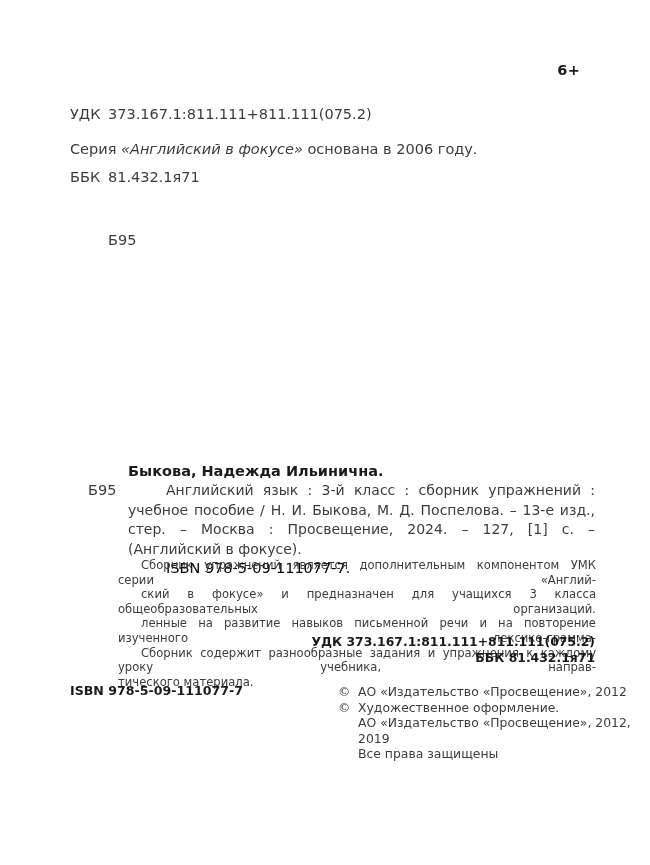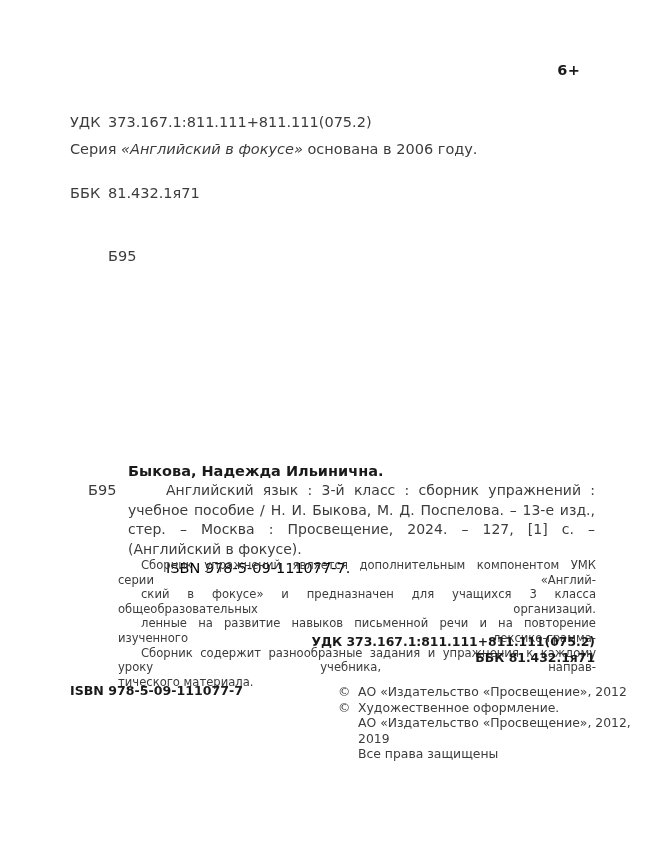--- a/index.html
+++ b/index.html
@@ -32,21 +32,20 @@
     color: #3c3c3c;
     white-space: pre;
   }
   .top-class .row {
     display: block;
     white-space: pre;
   }
   .top-class .lbl {
     display: inline-block;
     width: 38px;
-    margin-top: 8px;
   }
   .top-class .row-sub {
     display: block;
     padding-left: 38px;
   }
 
   .age-badge {
     position: absolute;
     right: 70px;
     top: 62px;

